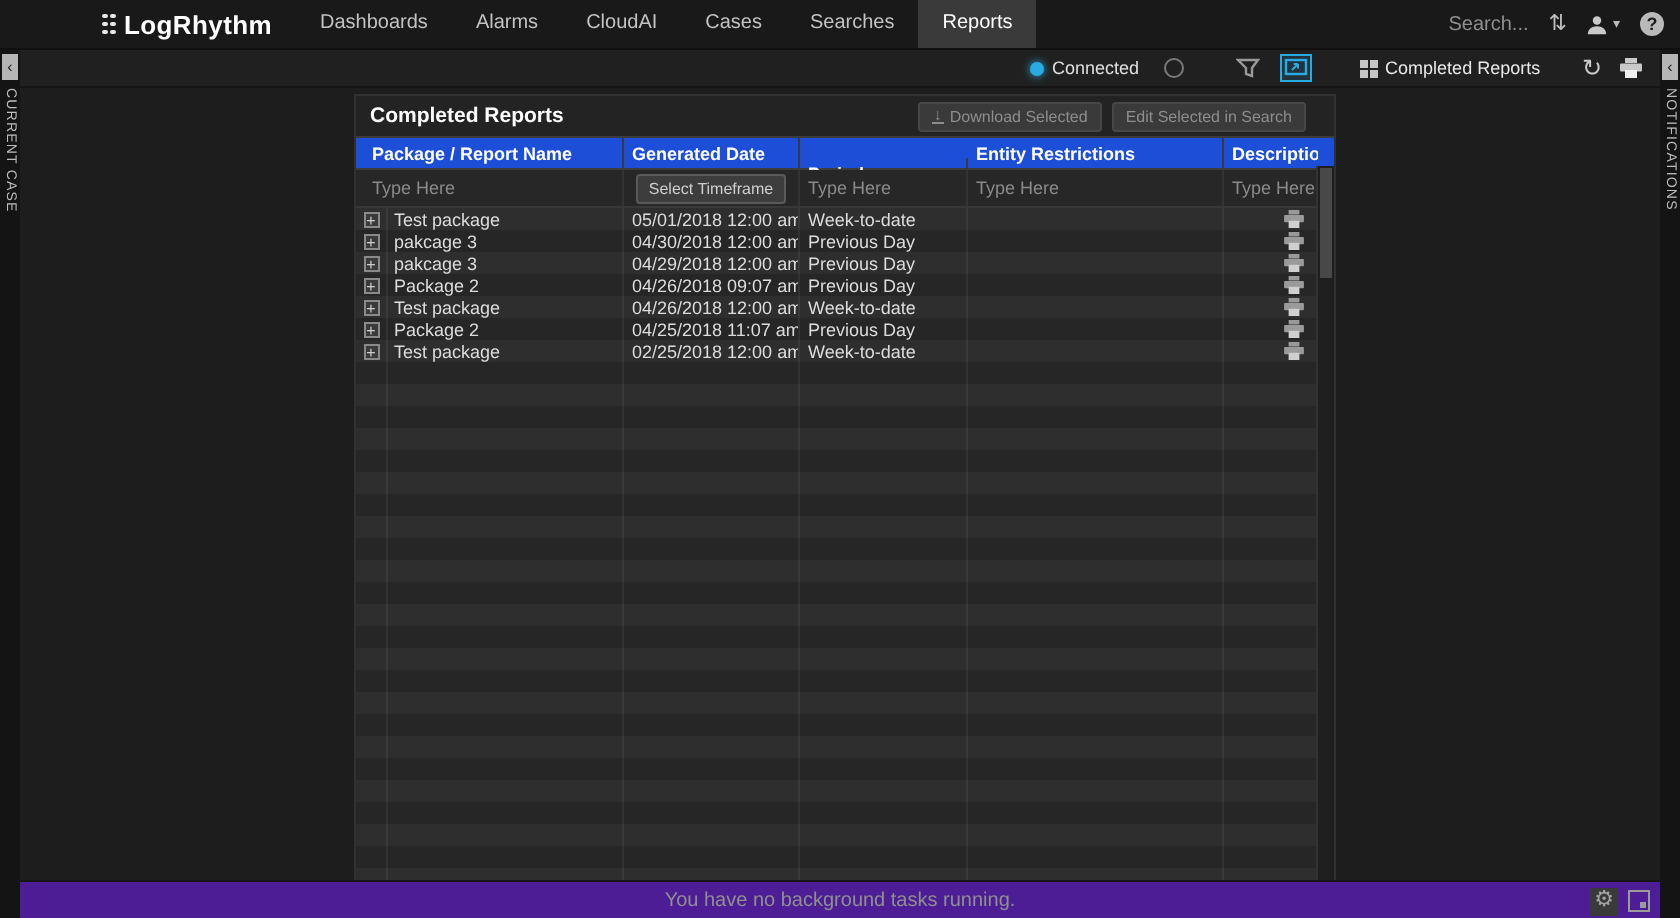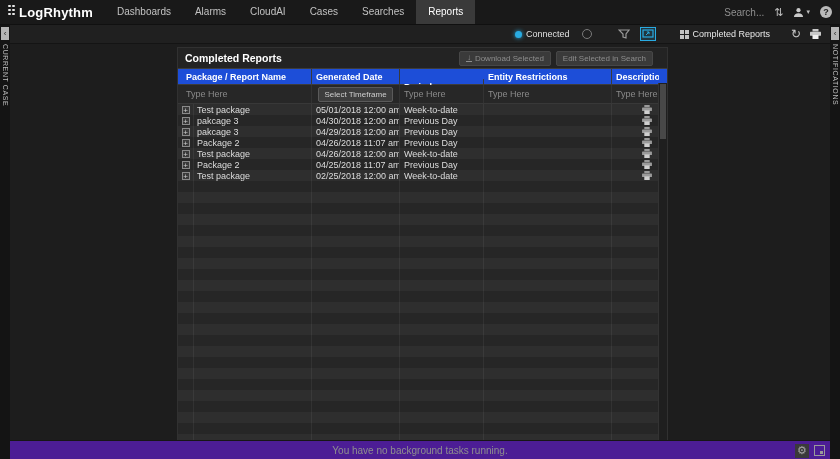--- a/index.html
+++ b/index.html
@@ -1,21 +1,21 @@
 <!DOCTYPE html>
 <html style="--accent-blue: #29abe2;"><head>
 <meta charset="utf-8">
 <style>
   html,body{margin:0;padding:0;background:#000;}
   .app{position:relative;width:840px;height:459px;background:#1d1d1d;overflow:hidden;
        font-family:"Liberation Sans",sans-serif;color:#ddd;}
 
   
   .topbar{height:24px;background:#191919;display:flex;align-items:center;border-bottom:1px solid #101010;}
-  .logo{display:flex;align-items:flex-start;gap:4px;padding:0 6px 0 8px;cursor:pointer;}
+  .logo{display:flex;align-items:center;gap:4px;padding:0 6px 0 8px;cursor:pointer;margin-left:43px;}
   .logo-dots{display:grid;grid-template-columns:3px 3px;grid-auto-rows:3px;gap:1px;}
   .logo-dots i{width:2.5px;height:2.5px;border-radius:50%;background:#e8e8e8;}
   .logo-text{font-weight:bold;font-size:13px;color:#fff;letter-spacing:0.2px;}
   .tabs{display:flex;height:24px;margin-left:6px;}
   .tab{padding:0 12px;line-height:24px;font-size:10px;color:#c2c2c2;cursor:pointer;white-space:nowrap;}
   .tab.active{background:#3a3a3a;color:#fff;}
   .top-right{margin-left:auto;display:flex;align-items:center;gap:10px;padding-right:8px;}
   .search{color:#8f8f8f;font-size:10px;cursor:text;}
   .ticon{color:#bdbdbd;font-size:11px;line-height:11px;cursor:pointer;}
   .user{display:flex;align-items:center;gap:2px;}
@@ -288,21 +288,21 @@
                       <rect x="2.5" y="6" width="6" height="4" fill="#cfcfcf"></rect>
                     </svg>
                   </span>
                 </span>
               </div>
               <div class="row">
                 <span class="cell c-exp">
                   <span class="expander">+</span>
                 </span>
                 <span class="cell c-name">Package 2</span>
-                <span class="cell c-date">04/26/2018 11:07 am</span>
+                <span class="cell c-date">04/26/2018 09:07 am</span>
                 <span class="cell c-period">Previous Day</span>
                 <span class="cell c-entity"></span>
                 <span class="cell c-desc">
                   <span class="print-ic">
                     <svg width="10" height="9" viewBox="0 0 11 10">
                       <rect x="2.5" y="0" width="6" height="2.5" fill="#9a9a9a"></rect>
                       <rect x="0" y="2.8" width="11" height="4" rx="0.5" fill="#9a9a9a"></rect>
                       <rect x="2.5" y="6" width="6" height="4" fill="#cfcfcf"></rect>
                     </svg>
                   </span>

